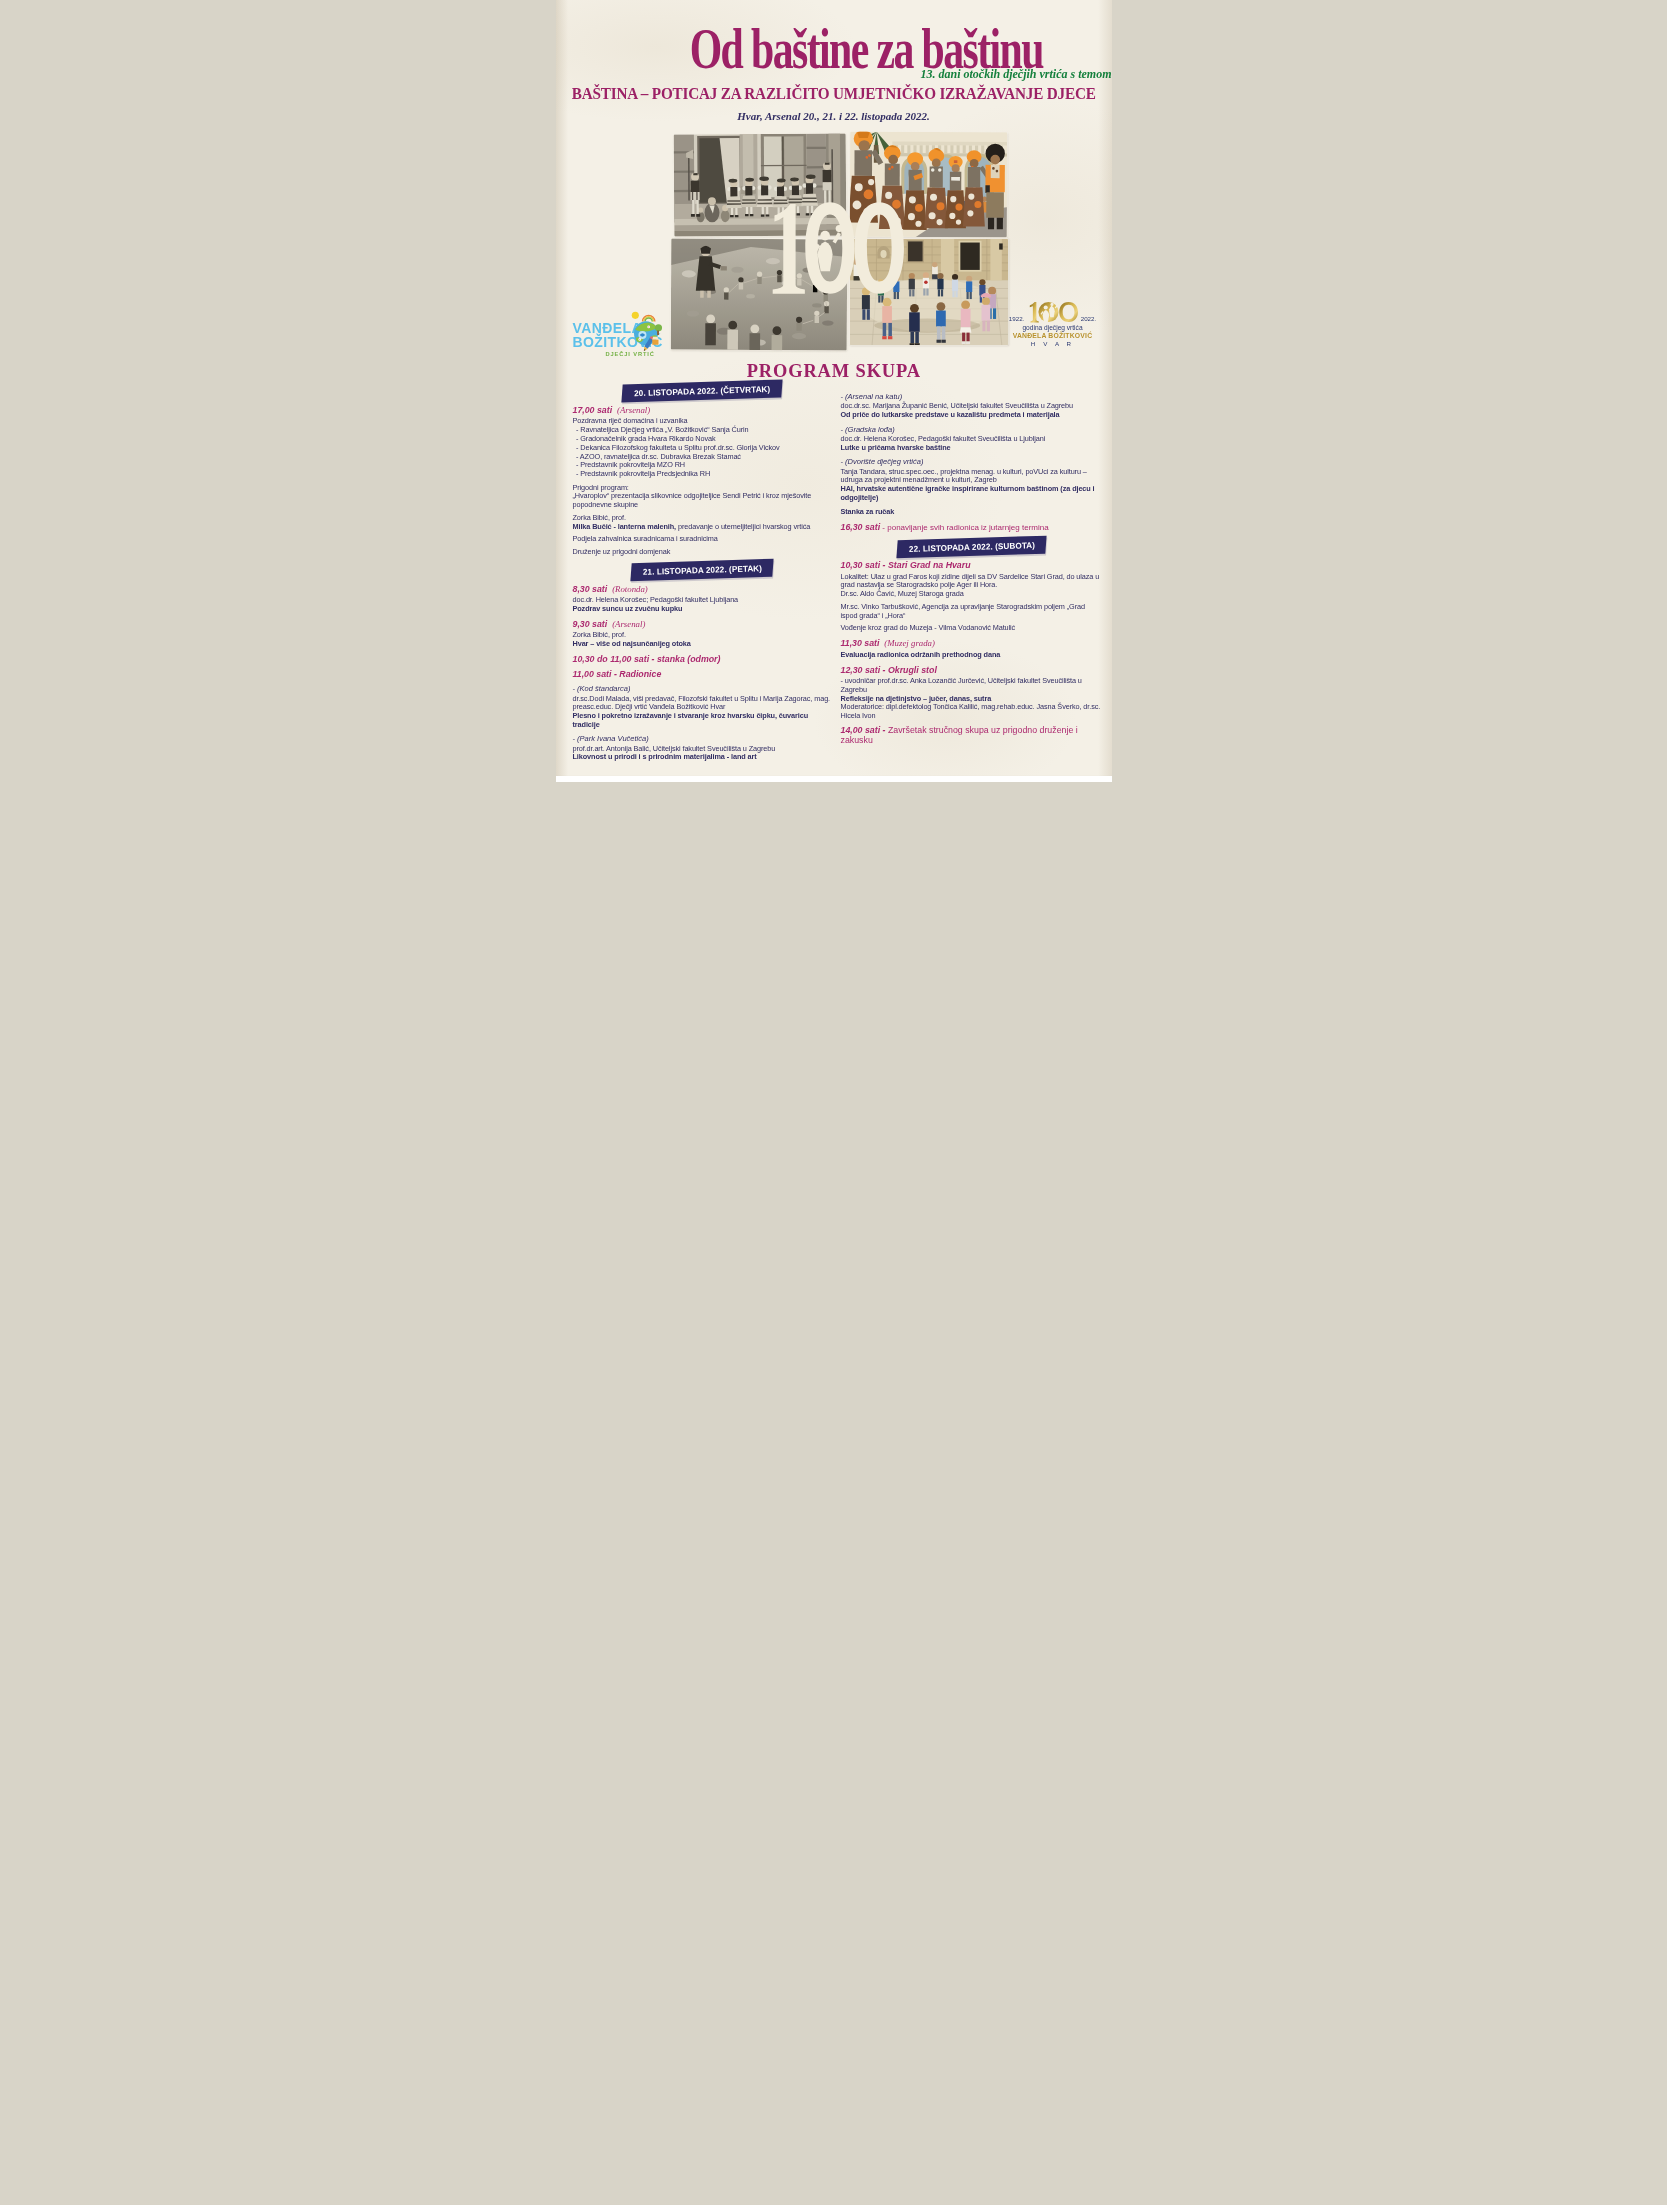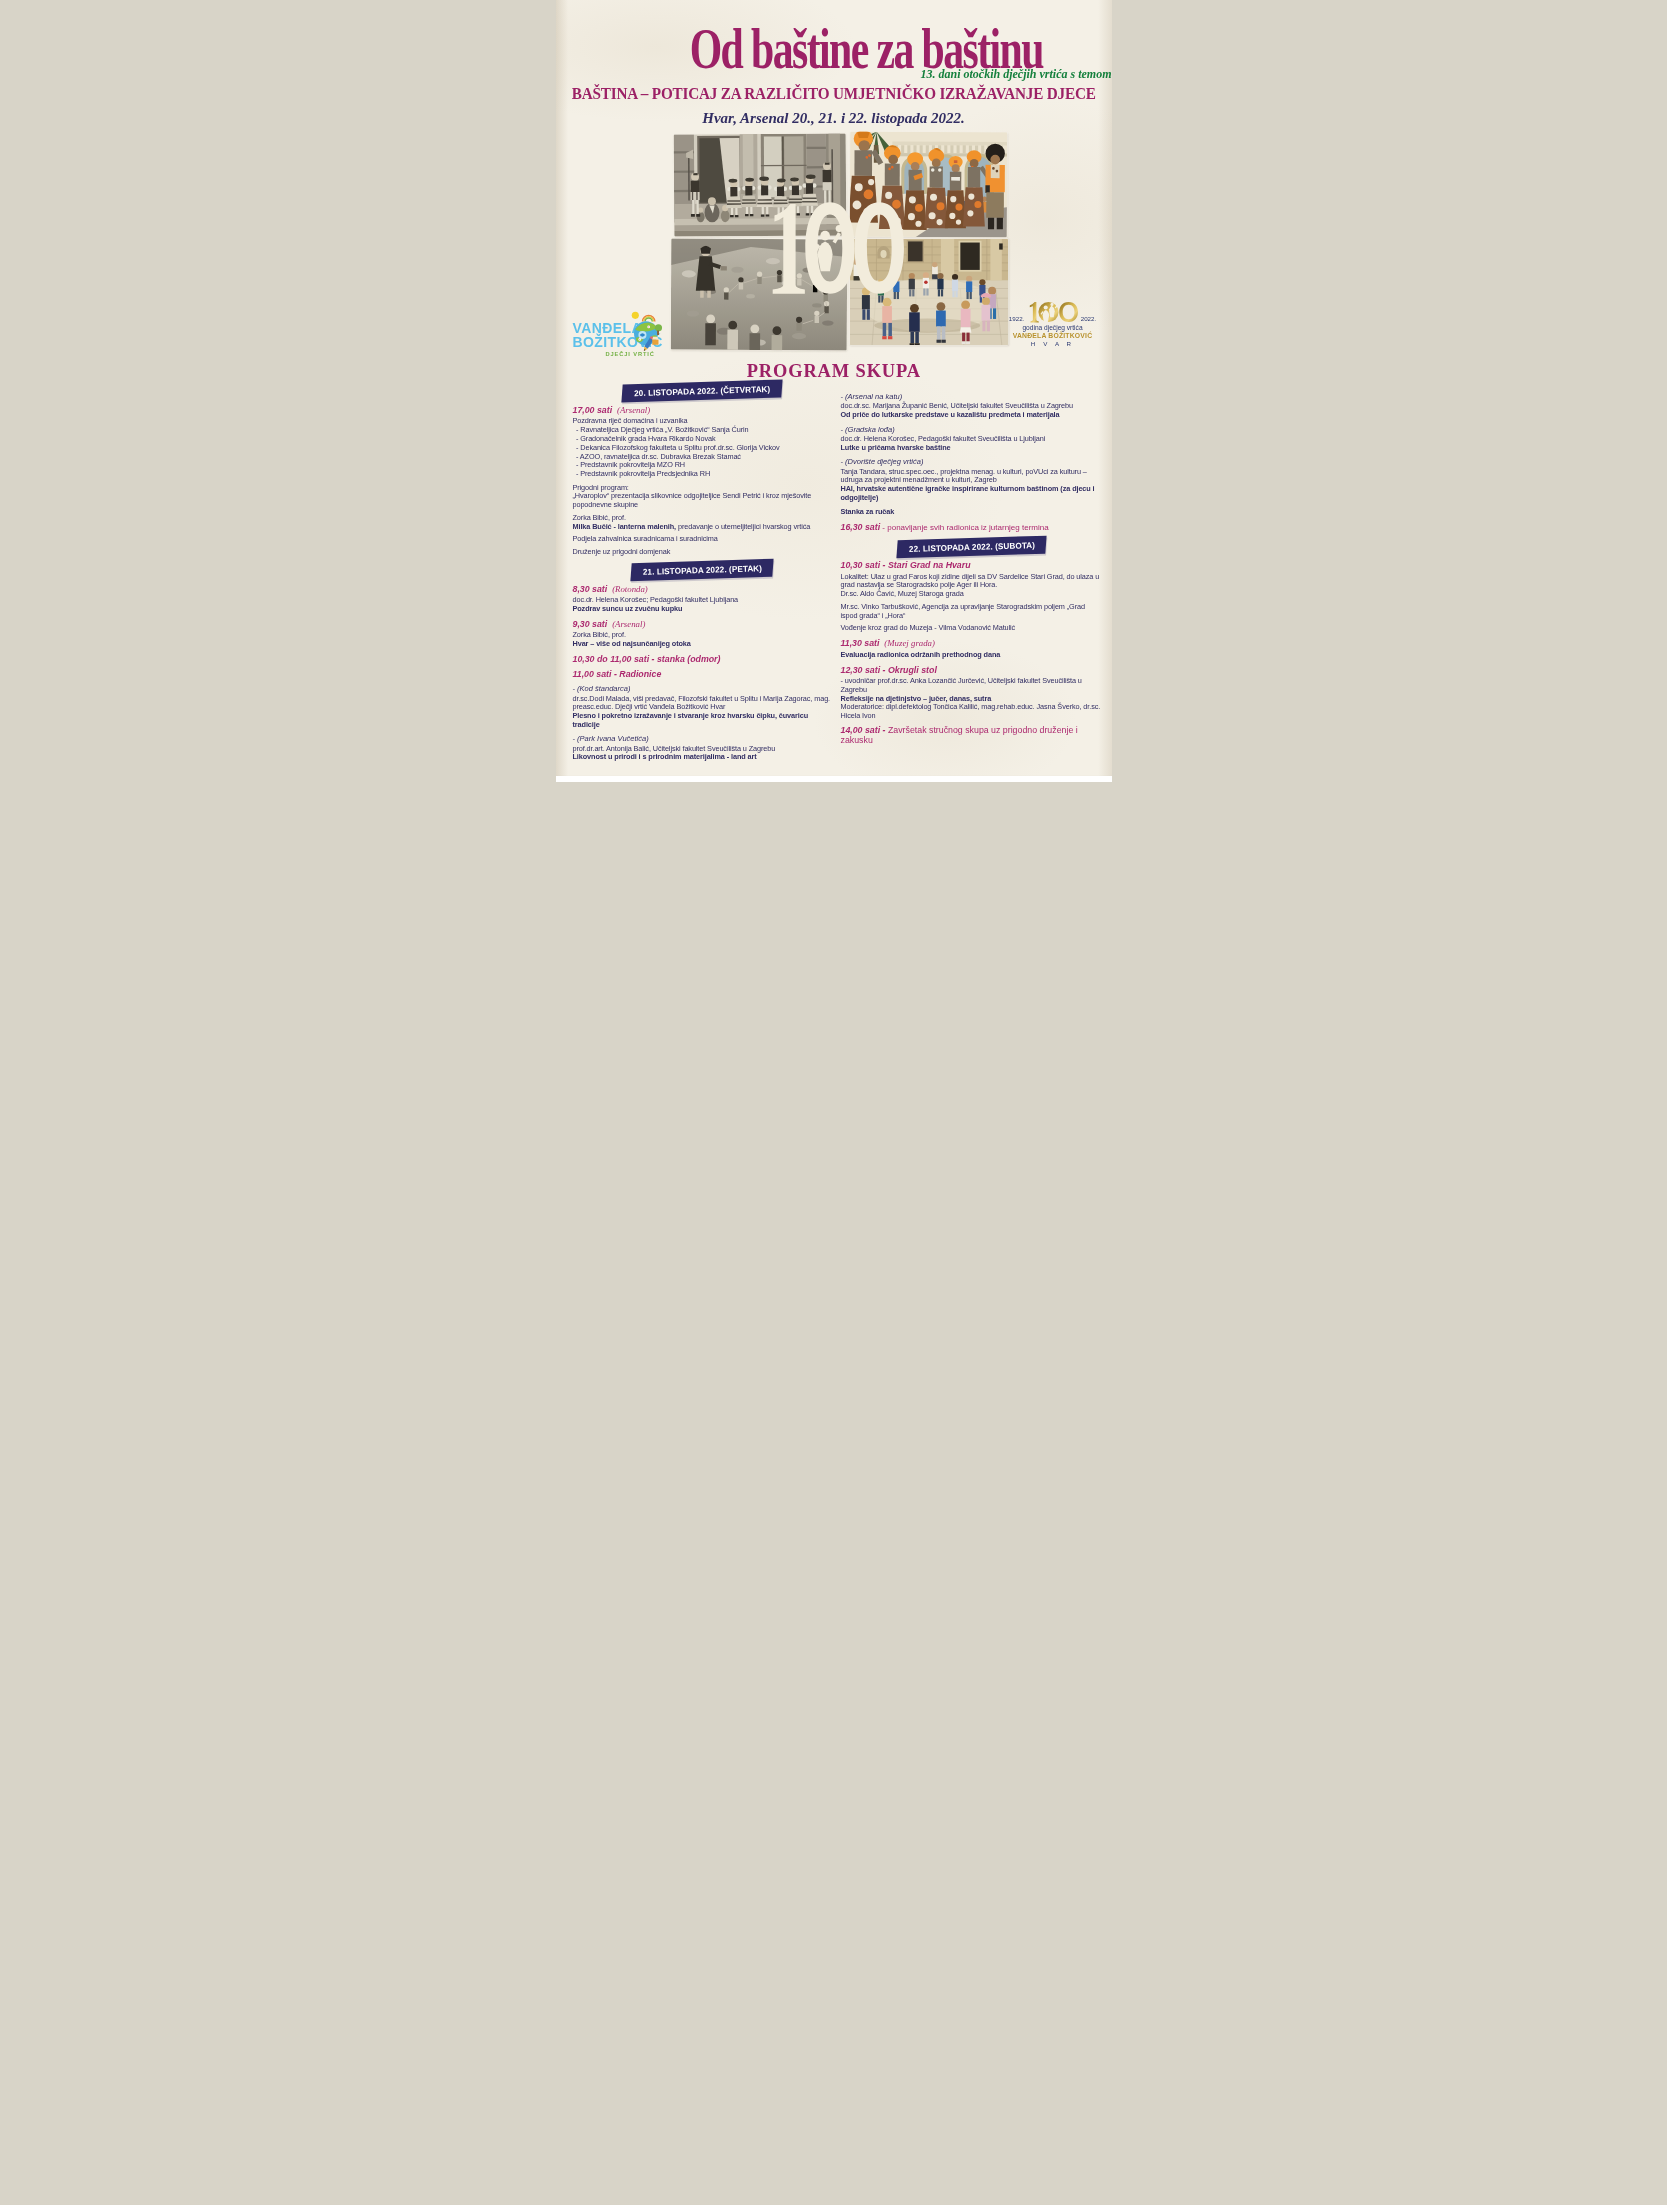--- a/index.html
+++ b/index.html
@@ -15,21 +15,21 @@
   
   .title{position:absolute;top:18px;left:0;width:100%;text-align:right;z-index:1;}
   .title span{display:inline-block;font-family:"Liberation Serif",serif;font-weight:700;font-size:58px;
       line-height:1.08;color:#9c2166;transform:scaleX(.72);letter-spacing:-2.2px;white-space:nowrap;}
   .subtitle{position:absolute;top:67px;left:0;width:100%;text-align:right;z-index:1;
       font-family:"Liberation Serif",serif;font-style:italic;font-weight:700;font-size:12px;color:#15803d;}
   .theme{position:absolute;top:85px;left:0;width:100%;text-align:center;z-index:1;}
   .theme span{display:inline-block;font-family:"Liberation Serif",serif;font-weight:700;font-size:16px;
       color:#9c2166;transform:scaleX(.95);letter-spacing:-0.2px;white-space:nowrap;}
   .dateline{position:absolute;top:110px;left:0;width:100%;text-align:center;z-index:1;
-      font-family:"Liberation Serif",serif;font-style:italic;font-weight:700;font-size:15px;color:#322e63;}
+      font-family:"Liberation Serif",serif;font-style:italic;font-weight:700;font-size:11px;color:#322e63;}
 
   
   .collage{position:absolute;left:113px;top:130px;width:340px;height:221px;z-index:1;}
   .ph{position:absolute;overflow:hidden;border-radius:1.3px;box-shadow:0 0 0 0.9px rgba(244,240,230,.65),0.4px 0.9px 1.8px rgba(90,80,60,.25);}
   .ph svg{display:block;width:100%;height:100%;}
   #phTL{left:5.7px;top:3.5px;width:172px;height:102px;transform:rotate(-.4deg);}
   #phTR{left:181px;top:2.2px;width:157px;height:105px;transform:rotate(.2deg);}
   #phBL{left:2.2px;top:109px;width:176px;height:111px;transform:rotate(.3deg);}
   #phBR{left:181px;top:109px;width:158px;height:106px;}
   .watermark{position:absolute;left:94px;top:71px;width:148px;height:94px;z-index:3;}

